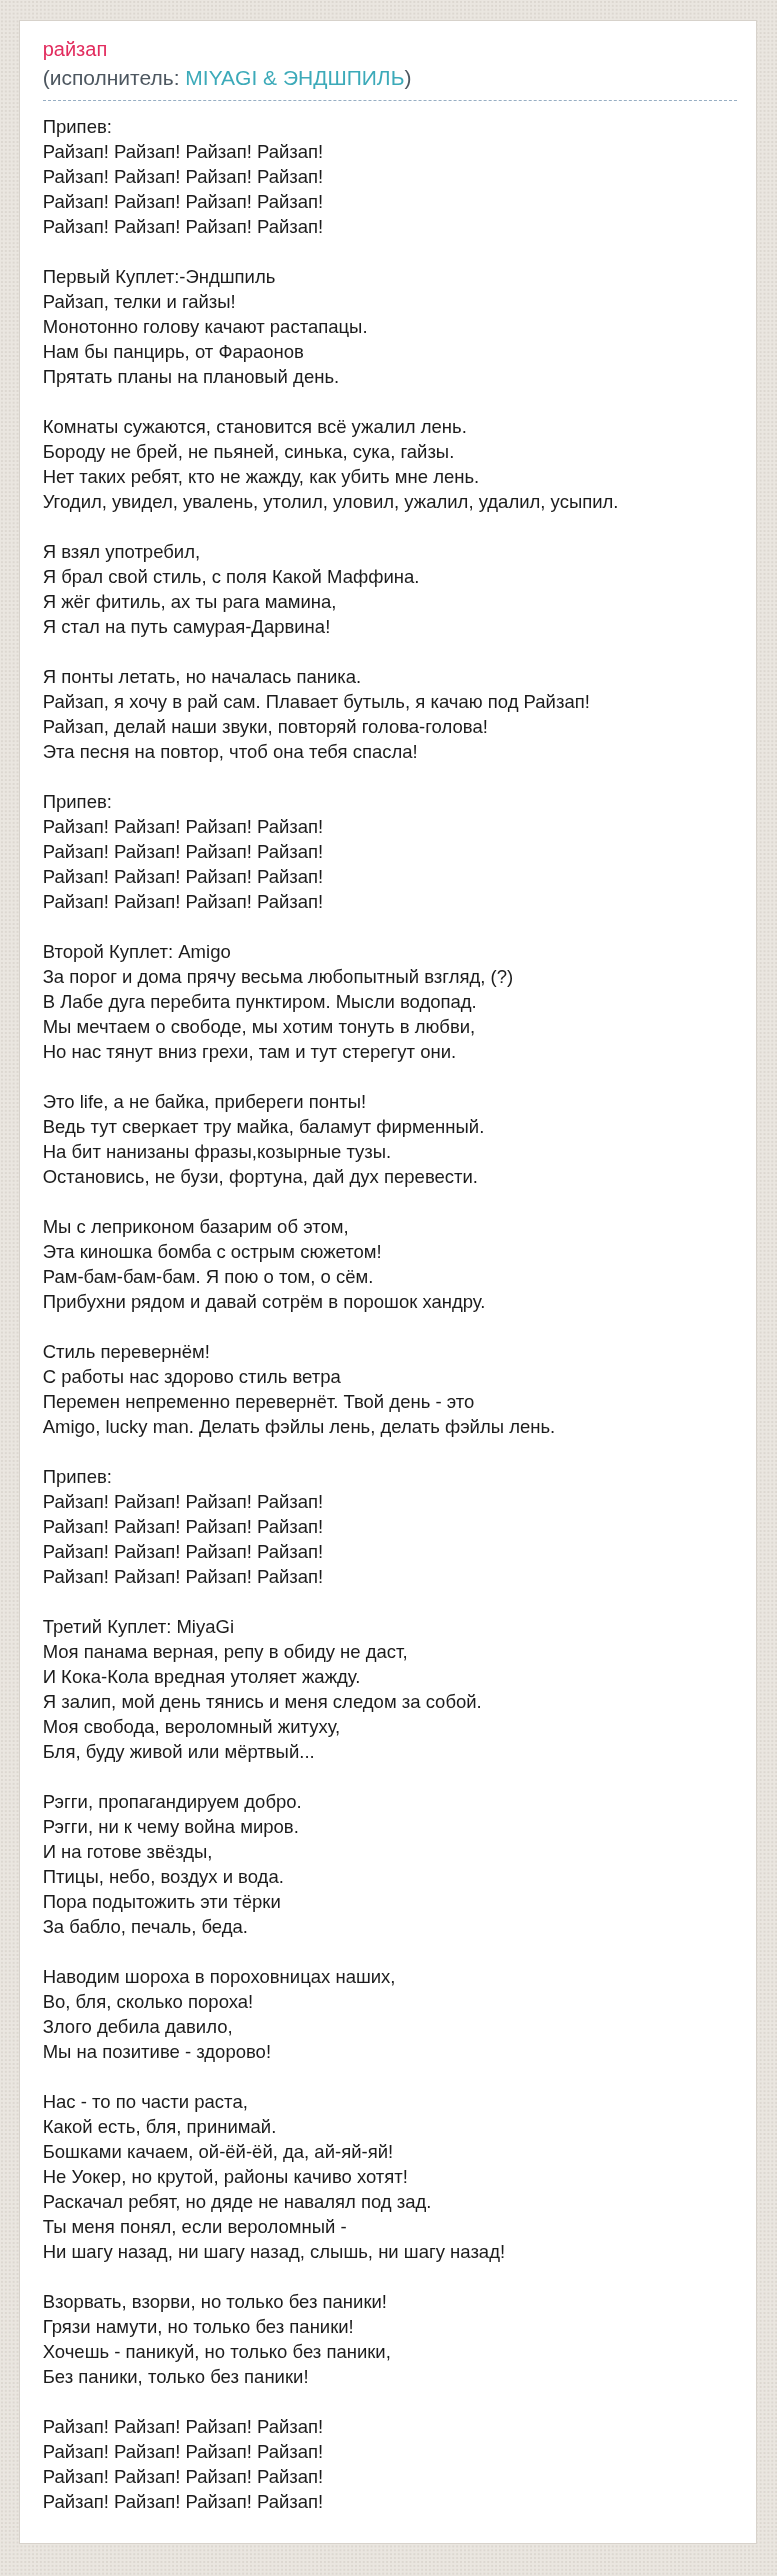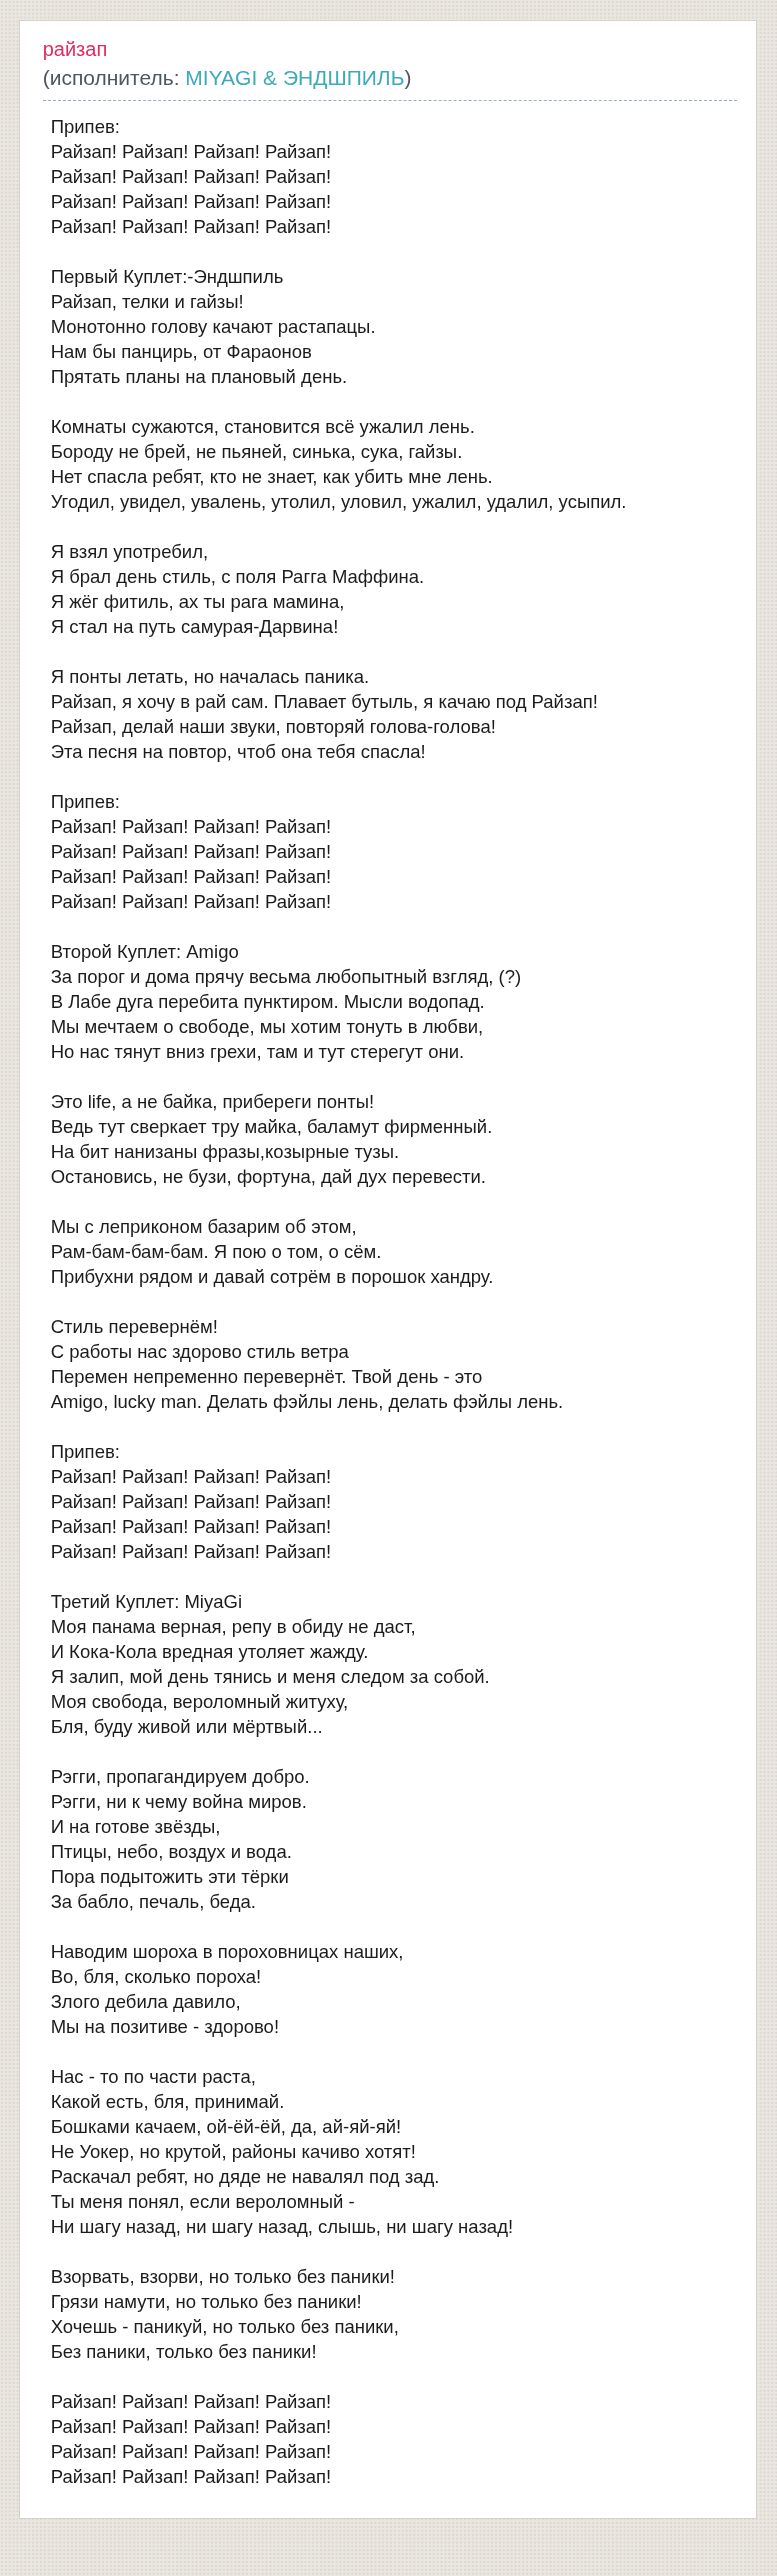--- a/index.html
+++ b/index.html
@@ -49,21 +49,21 @@
     color: var(--artist-link-color);
     text-decoration: none;
     cursor: pointer;
   }
   .lyrics {
     margin-top: 12.6px;
     font-size: 18.5px;
     line-height: 25px;
     color: var(--text-color);
   }
-  .stanza { margin: 0 0 25px 8px; }
+  .stanza { margin: 0 0 25px 0; }
   .stanza:last-child { margin-bottom: 0; }
   .line { min-height: 25px; white-space: pre-wrap; }
 </style>
 </head>
 <body>
 
 <div class="card">
   <h1 class="song-title">райзап</h1>
   <div class="artist-line">
     <span>(исполнитель:</span>
@@ -80,26 +80,26 @@
       <div class="stanza">
         <div class="line">Первый Куплет:-Эндшпиль</div>
         <div class="line">Райзап, телки и гайзы!</div>
         <div class="line">Монотонно голову качают растапацы.</div>
         <div class="line">Нам бы панцирь, от Фараонов</div>
         <div class="line">Прятать планы на плановый день.</div>
       </div>
       <div class="stanza">
         <div class="line">Комнаты сужаются, становится всё ужалил лень.</div>
         <div class="line">Бороду не брей, не пьяней, синька, сука, гайзы.</div>
-        <div class="line">Нет спасла ребят, кто не знает, как убить мне лень.</div>
+        <div class="line">Нет таких ребят, кто не жажду, как убить мне лень.</div>
         <div class="line">Угодил, увидел, увалень, утолил, уловил, ужалил, удалил, усыпил.</div>
       </div>
       <div class="stanza">
         <div class="line">Я взял употребил,</div>
-        <div class="line">Я брал день стиль, с поля Рагга Маффина.</div>
+        <div class="line">Я брал свой стиль, с поля Какой Маффина.</div>
         <div class="line">Я жёг фитиль, ах ты рага мамина,</div>
         <div class="line">Я стал на путь самурая-Дарвина!</div>
       </div>
       <div class="stanza">
         <div class="line">Я понты летать, но началась паника.</div>
         <div class="line">Райзап, я хочу в рай сам. Плавает бутыль, я качаю под Райзап!</div>
         <div class="line">Райзап, делай наши звуки, повторяй голова-голова!</div>
         <div class="line">Эта песня на повтор, чтоб она тебя спасла!</div>
       </div>
       <div class="stanza">
@@ -117,20 +117,21 @@
         <div class="line">Но нас тянут вниз грехи, там и тут стерегут они.</div>
       </div>
       <div class="stanza">
         <div class="line">Это life, а не байка, прибереги понты!</div>
         <div class="line">Ведь тут сверкает тру майка, баламут фирменный.</div>
         <div class="line">На бит нанизаны фразы,козырные тузы.</div>
         <div class="line">Остановись, не бузи, фортуна, дай дух перевести.</div>
       </div>
       <div class="stanza">
         <div class="line">Мы с леприконом базарим об этом,</div>
+        <div class="line">Эта киношка бомба с острым сюжетом!</div>
         <div class="line">Рам-бам-бам-бам. Я пою о том, о сём.</div>
         <div class="line">Прибухни рядом и давай сотрём в порошок хандру.</div>
       </div>
       <div class="stanza">
         <div class="line">Стиль перевернём!</div>
         <div class="line">С работы нас здорово стиль ветра</div>
         <div class="line">Перемен непременно перевернёт. Твой день - это</div>
         <div class="line">Amigo, lucky man. Делать фэйлы лень, делать фэйлы лень.</div>
       </div>
       <div class="stanza">

